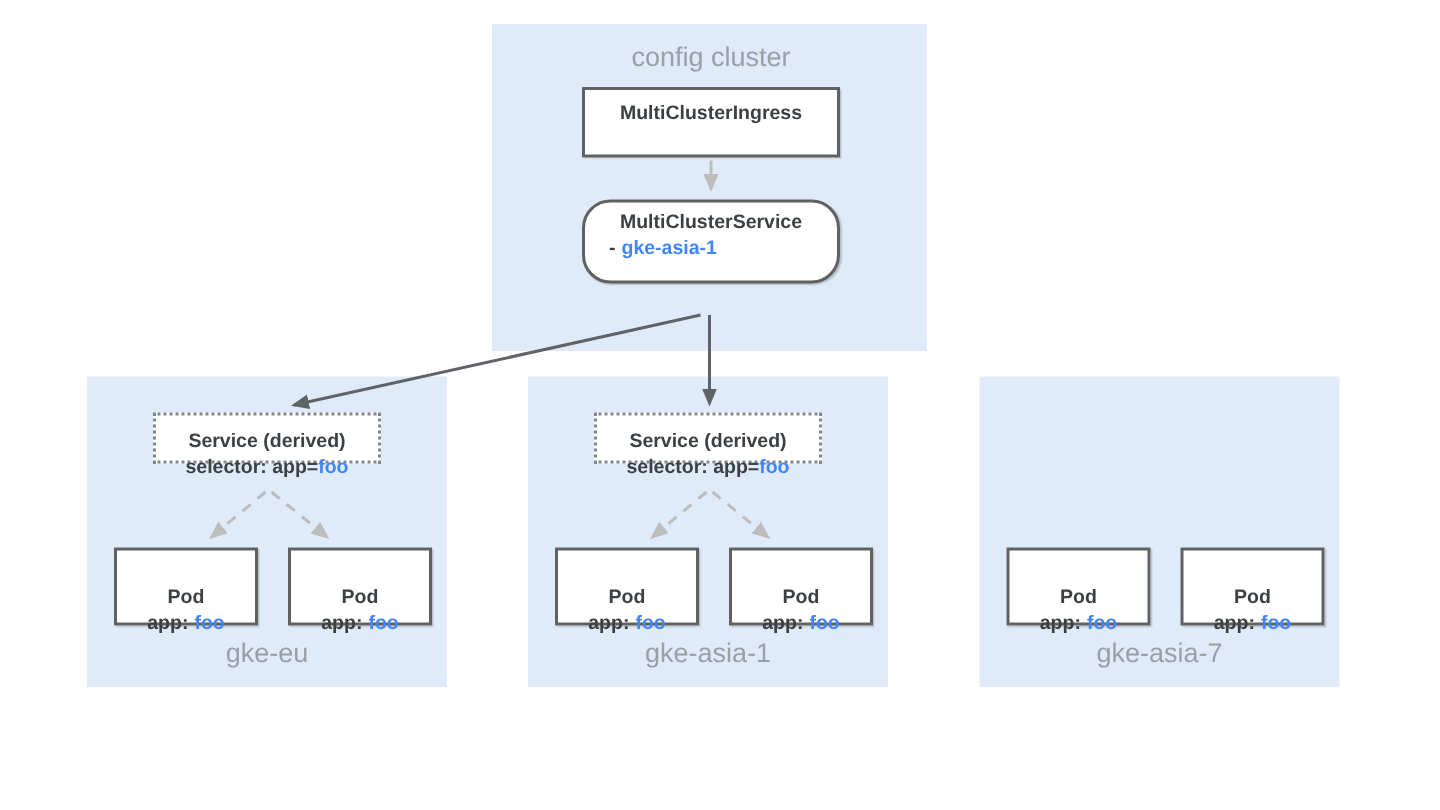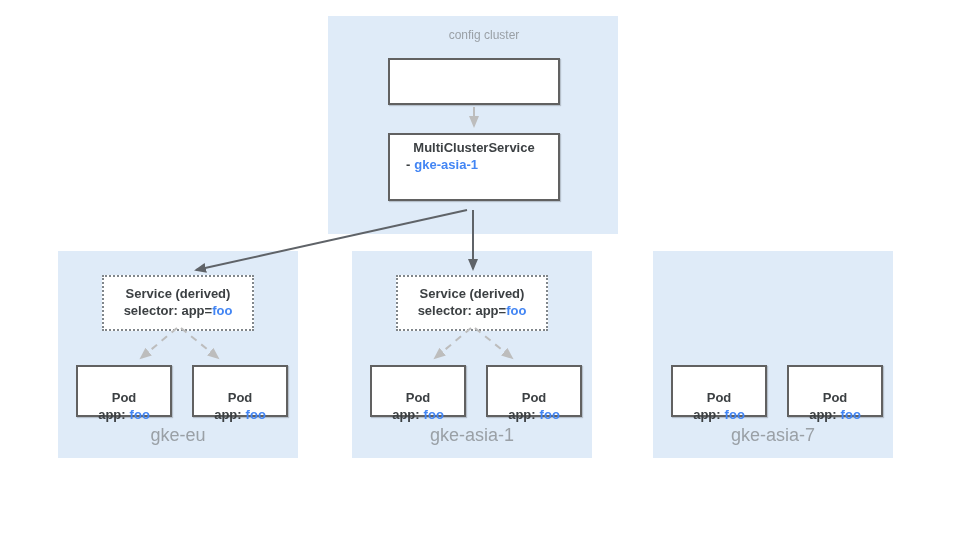--- a/index.html
+++ b/index.html
@@ -12,57 +12,58 @@
     --accent-blue:#4285F4;
     --arrow-dark:#5F6368;
     --arrow-light:#BDBDBD;
   }
   *{margin:0;padding:0;box-sizing:border-box;}
   html,body{background:#FFFFFF;}
   body{font-family:"Liberation Sans",sans-serif;}
   .canvas{position:relative;width:960px;height:540px;background:#FFFFFF;overflow:hidden;}
 
   .panel{position:absolute;background:var(--panel-bg);}
-  .panel-title{position:absolute;top:12px;left:11px;width:100%;text-align:center;
-    color:var(--muted-label);font-size:12px;font-weight:400;}
+  .panel-title{position:absolute;top:12px;left:1px;width:100%;text-align:center;
+    color:var(--muted-label);font-size:18px;font-weight:400;}
   .panel-footer{position:absolute;bottom:12px;left:0;width:100%;text-align:center;
     color:var(--muted-label);font-size:18px;font-weight:400;}
 
   .box{position:absolute;background:var(--box-bg);border:2px solid var(--box-border);
     text-align:center;color:var(--text);font-size:13px;line-height:17px;font-weight:600;
     box-shadow:1px 1px 1px rgba(0,0,0,0.18);}
   .box.dotted{border:2px dotted var(--dotted-border);box-shadow:none;}
   .blue{color:var(--accent-blue);}
   .gap{margin-left:4px;}
   .line-left{text-align:left;padding-left:10px;}
   .line-item{text-align:left;padding-left:16px;}
 
   .mci-box{left:60px;top:42px;width:172px;height:47px;padding-top:6px;}
-  .mcs-box{left:60px;top:117px;width:172px;height:68px;padding-top:4px;}
-  .svc-box{left:44px;top:24px;width:152px;height:56px;padding-top:8px;}
+  .mcs-box{left:60px;top:117px;width:172px;height:56px;padding-top:4px;border-radius:19px;}
+  .svc-box{left:44px;top:24px;width:152px;height:34px;padding-top:8px;}
   .pod-box{top:114px;width:96px;height:52px;padding-top:22px;}
   .pod-left{left:18px;}
   .pod-right{left:134px;}
 
   .arrows{position:absolute;left:0;top:0;pointer-events:none;}
   .arrow-dark{stroke:var(--arrow-dark);stroke-width:2;}
   .arrow-light{stroke:var(--arrow-light);stroke-width:2;}
   .arrow-dashed{stroke:var(--arrow-light);stroke-width:2;stroke-dasharray:7 6;}
   .mk-dark{fill:var(--arrow-dark);}
   .mk-light{fill:var(--arrow-light);}
 </style>
 </head>
 <body>
 
 <div class="canvas">
 
   <div class="panel" style="left:328px;top:16px;width:290px;height:218px;">
     <div class="panel-title">config cluster</div>
 
     <div class="box mci-box">
+      <div>MultiClusterIngress</div>
     </div>
 
     <div class="box mcs-box">
       <div>MultiClusterService</div>
       <div class="line-item"><span>-</span><span class="blue gap">gke-asia-1</span></div>
     </div>
   </div>
 
   <div class="panel" style="left:58px;top:251px;width:240px;height:207px;">
     <div class="box dotted svc-box">

